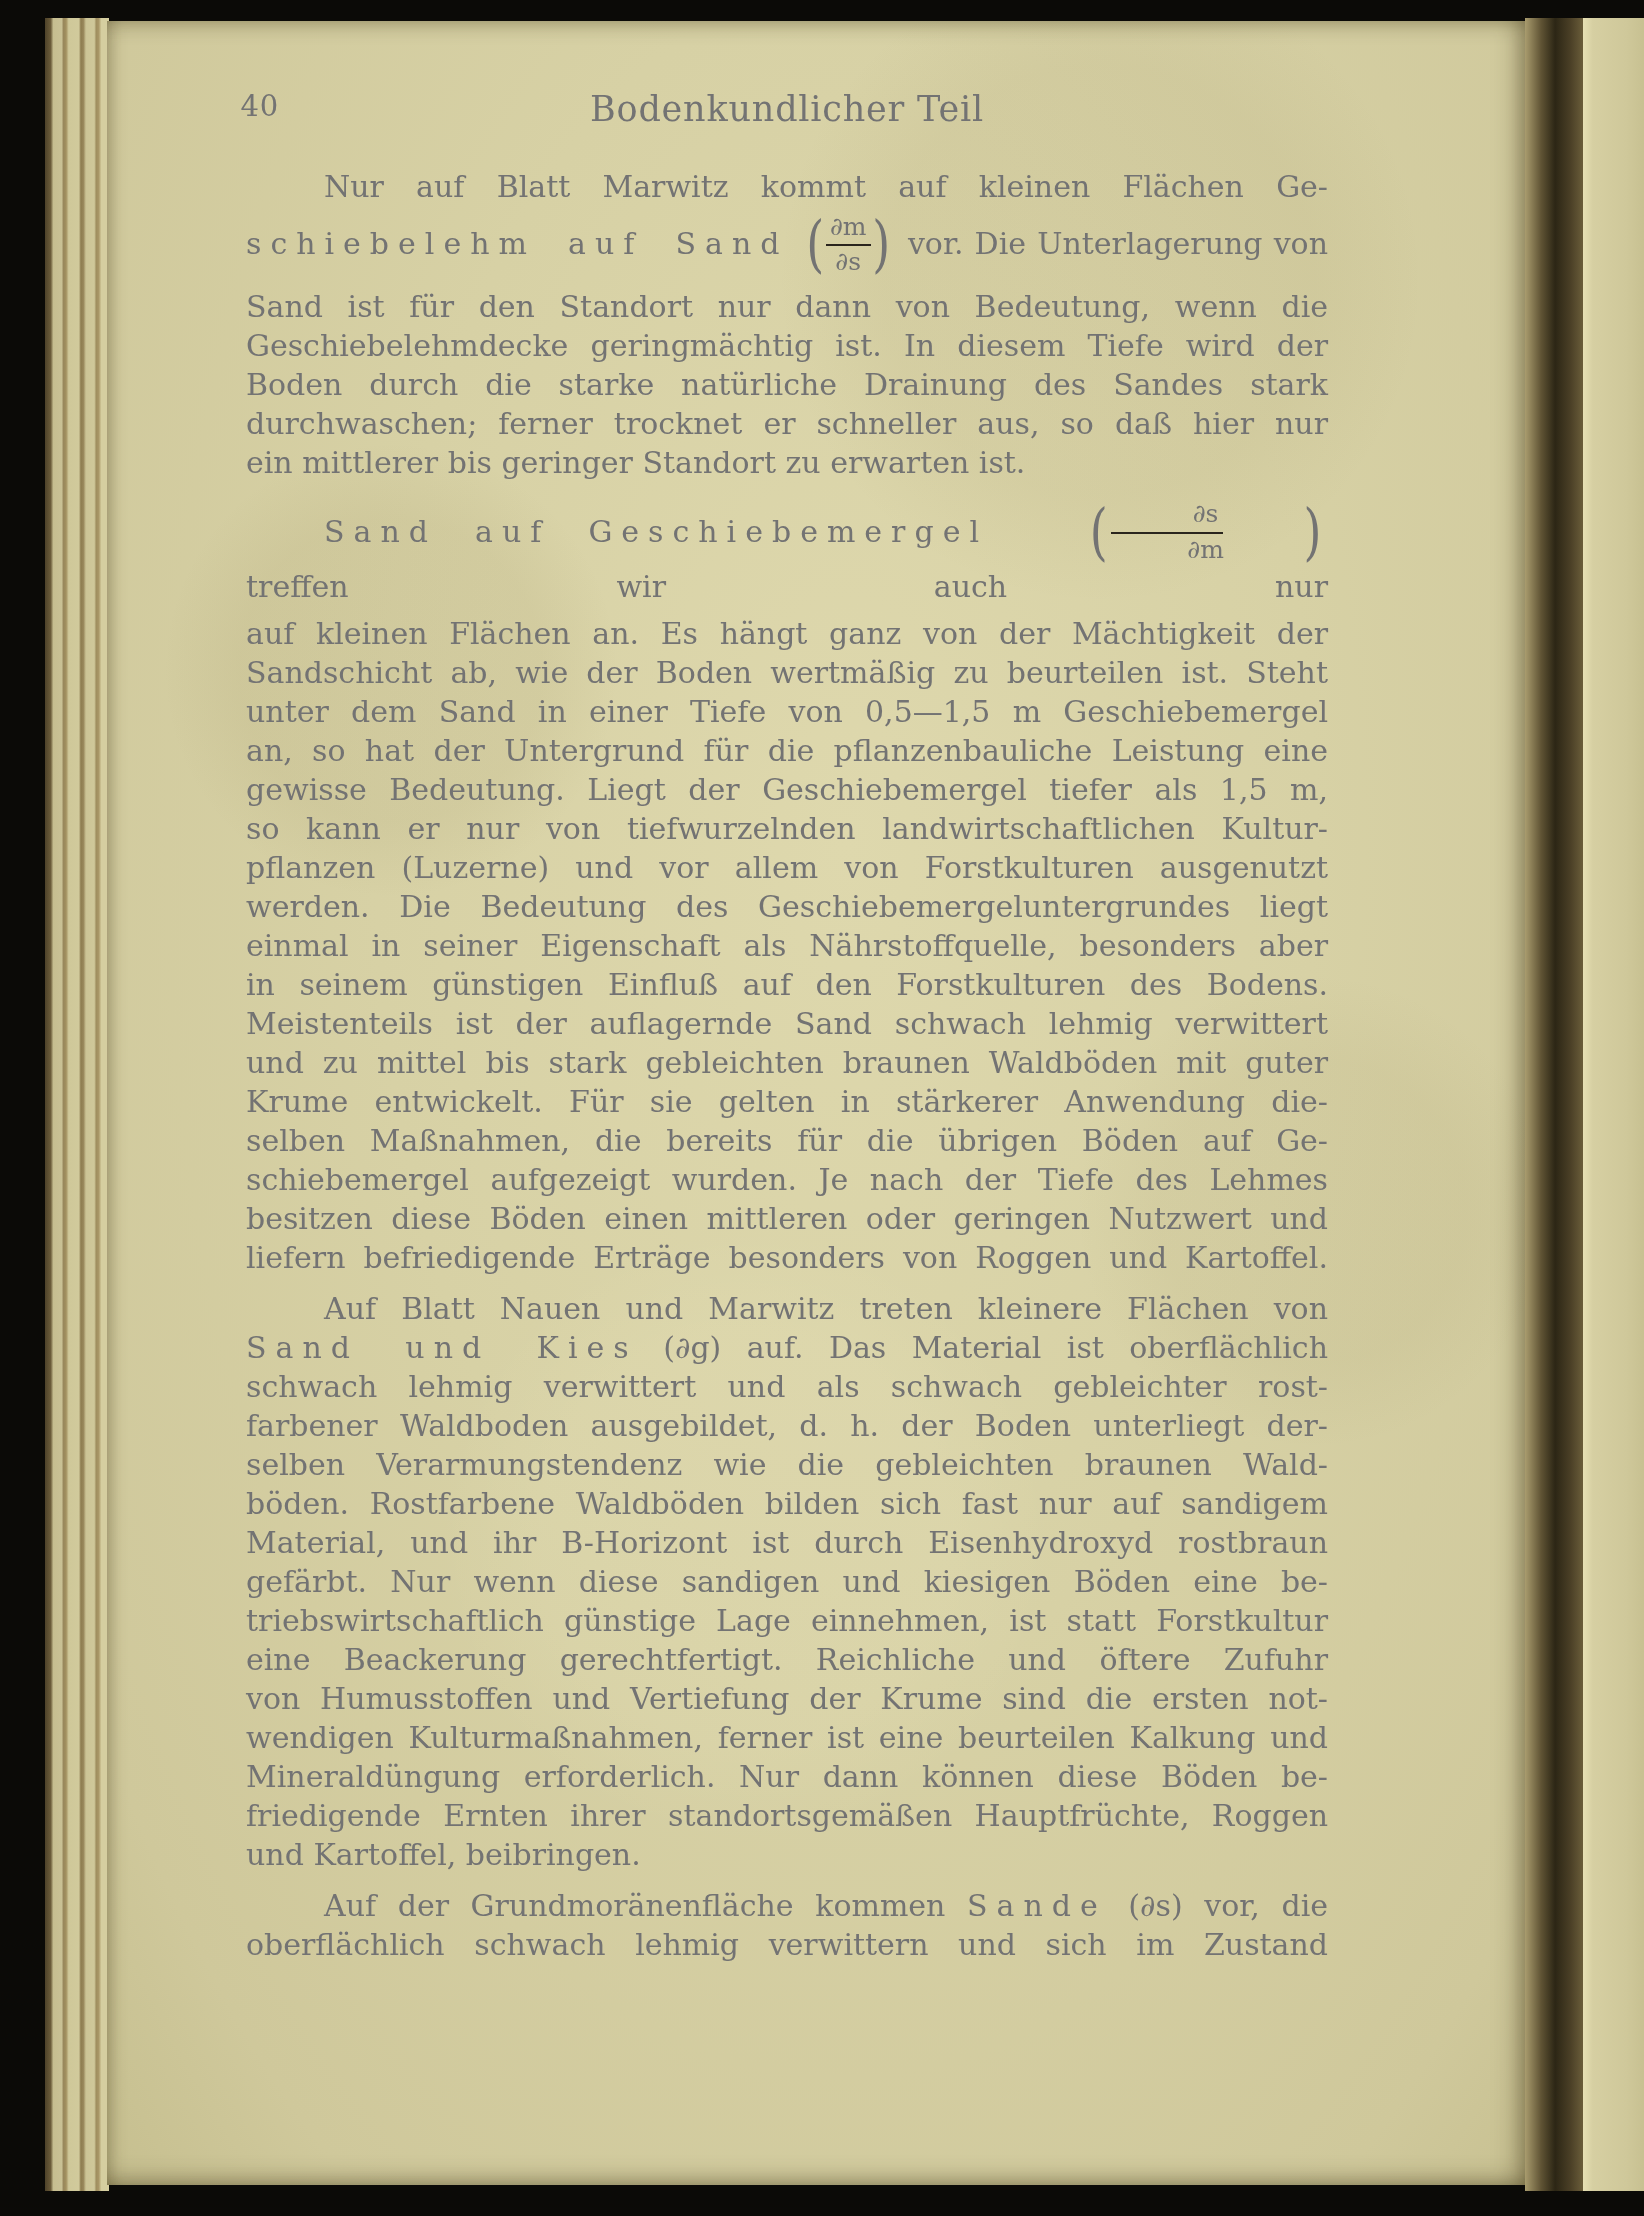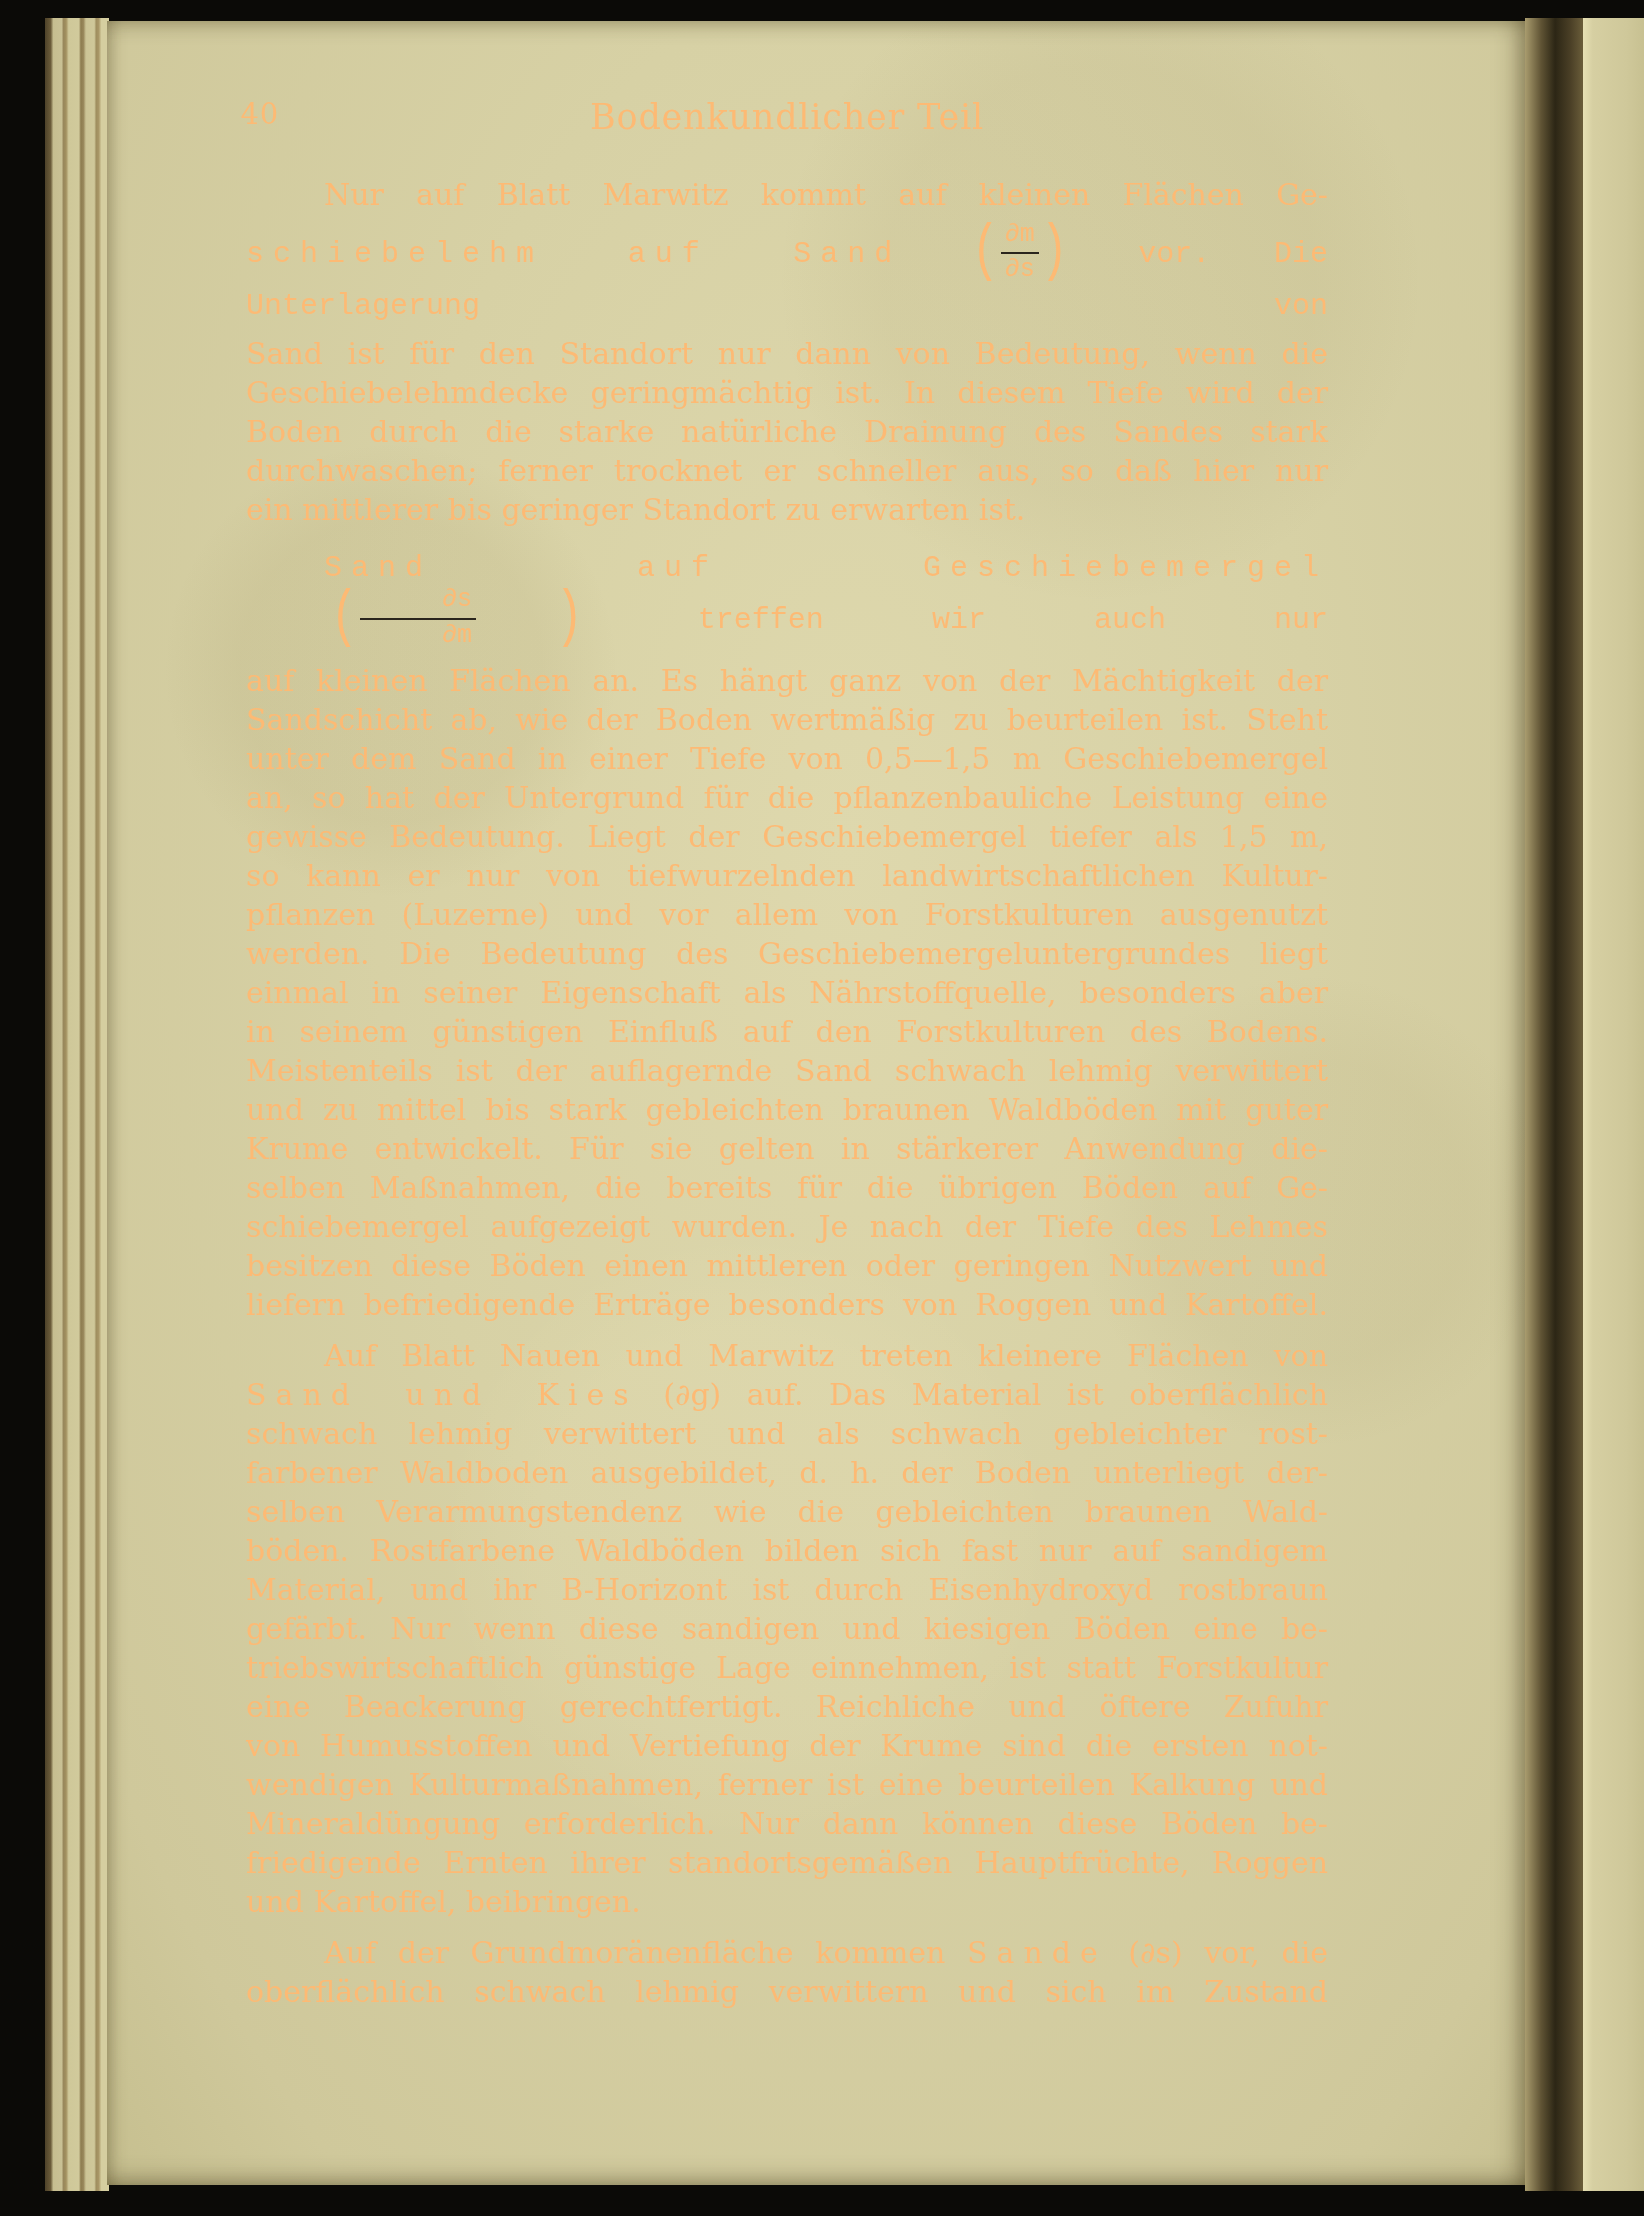--- a/index.html
+++ b/index.html
@@ -40,43 +40,43 @@
   .gutter{
     position:absolute;right:62px;top:18px;bottom:25px;width:58px;
     background:linear-gradient(90deg,#a99c6e 0%,#5f5334 28%,#2c2615 52%,#4a3f26 78%,#6a5d3a 100%);
   }
   .next-page{
     position:absolute;right:0;top:18px;bottom:25px;width:62px;
     background:linear-gradient(90deg,#e6e0b4 0%,#d6cfa2 16%,#cfc89a 70%,#c7c091 100%);
   }
   
   .text-area{
-    position:absolute;left:234px;top:97px;width:1106px;
-    color:#fdba74;
+    position:absolute;left:234px;top:89px;width:1106px;
+    color:#737373;
   }
   .page-header{position:relative;height:41px;}
   .page-number{
     position:absolute;left:6.6px;top:0;
     font-size:29px;letter-spacing:0.8px;
   }
   .running-title{
     position:absolute;left:0;right:0;top:0;text-align:center;
     font-size:35px;letter-spacing:0.8px;
   }
   .page-body{margin-top:37px;font-size:30px;}
   .paragraph{margin:12px;}
   .line{
     line-height:39px;
     text-align:justify;text-align-last:justify;
     text-justify:inter-word;
     white-space:normal;
   }
   .line.indent{text-indent:78px;}
   .line.last{text-align-last:left;}
-  .line.tall{padding:8.2px 0;font-family:Liberation Mono, monospace;}
+  .line.tall{padding:8.2px 0;}
   .spaced{letter-spacing:.3em;word-spacing:.4em;}
   .frac{
     display:inline-flex;align-items:center;vertical-align:middle;
     margin:0 6.6px;position:relative;top:-1.6px;
   }
   .frac .stack{
     display:inline-flex;flex-direction:column;align-items:center;
     font-size:25px;line-height:1.15;
   }
   .frac .ftop{border-bottom:2.5px solid #2a251d;padding:0 4.1px 2.5px;}

